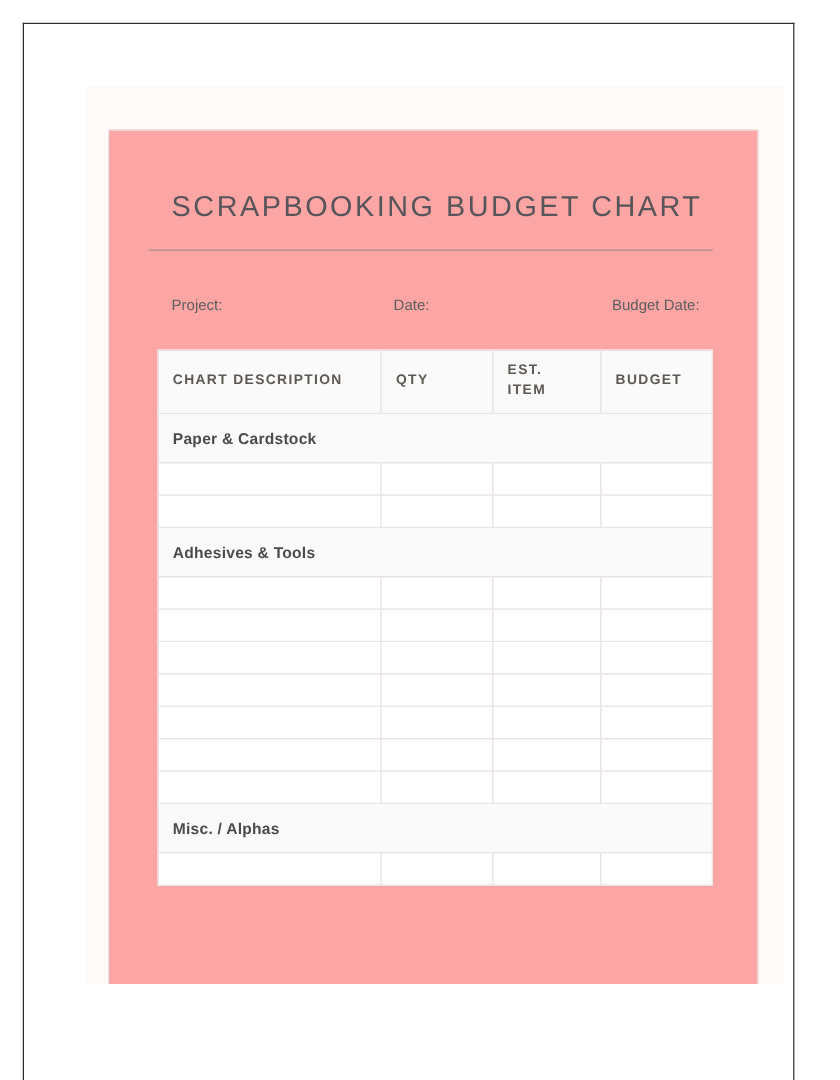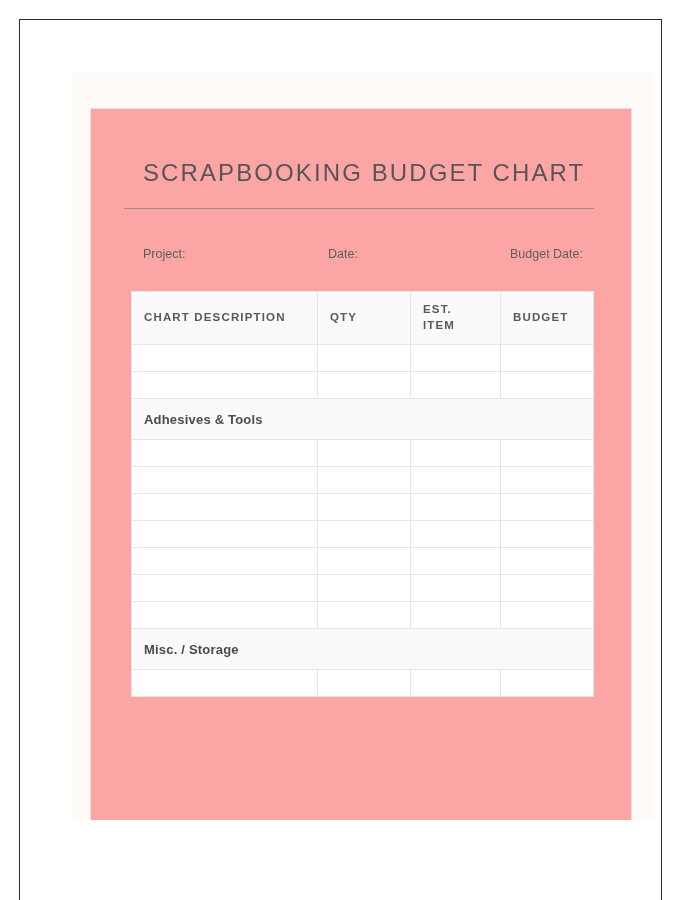--- a/index.html
+++ b/index.html
@@ -170,20 +170,23 @@
         <thead>
           <tr>
             <th>CHART DESCRIPTION</th>
             <th>QTY</th>
             <th class="th-est">EST.
 ITEM</th>
             <th>BUDGET</th>
           </tr>
         </thead>
         <tbody id="table-body">
+            <tr class="section-row">
+              <td colspan="4">Paper &amp; Cardstock</td>
+            </tr>
             <tr class="entry-row">
               <td></td>
               <td></td>
               <td></td>
               <td></td>
             </tr>
             <tr class="entry-row">
               <td></td>
               <td></td>
               <td></td>
@@ -228,21 +231,21 @@
               <td></td>
               <td></td>
             </tr>
             <tr class="entry-row">
               <td></td>
               <td></td>
               <td></td>
               <td></td>
             </tr>
             <tr class="section-row">
-              <td colspan="4">Misc. / Storage</td>
+              <td colspan="4">Misc. / Alphas</td>
             </tr>
             <tr class="entry-row">
               <td></td>
               <td></td>
               <td></td>
               <td></td>
             </tr>
           </tbody>
       </table>
 

